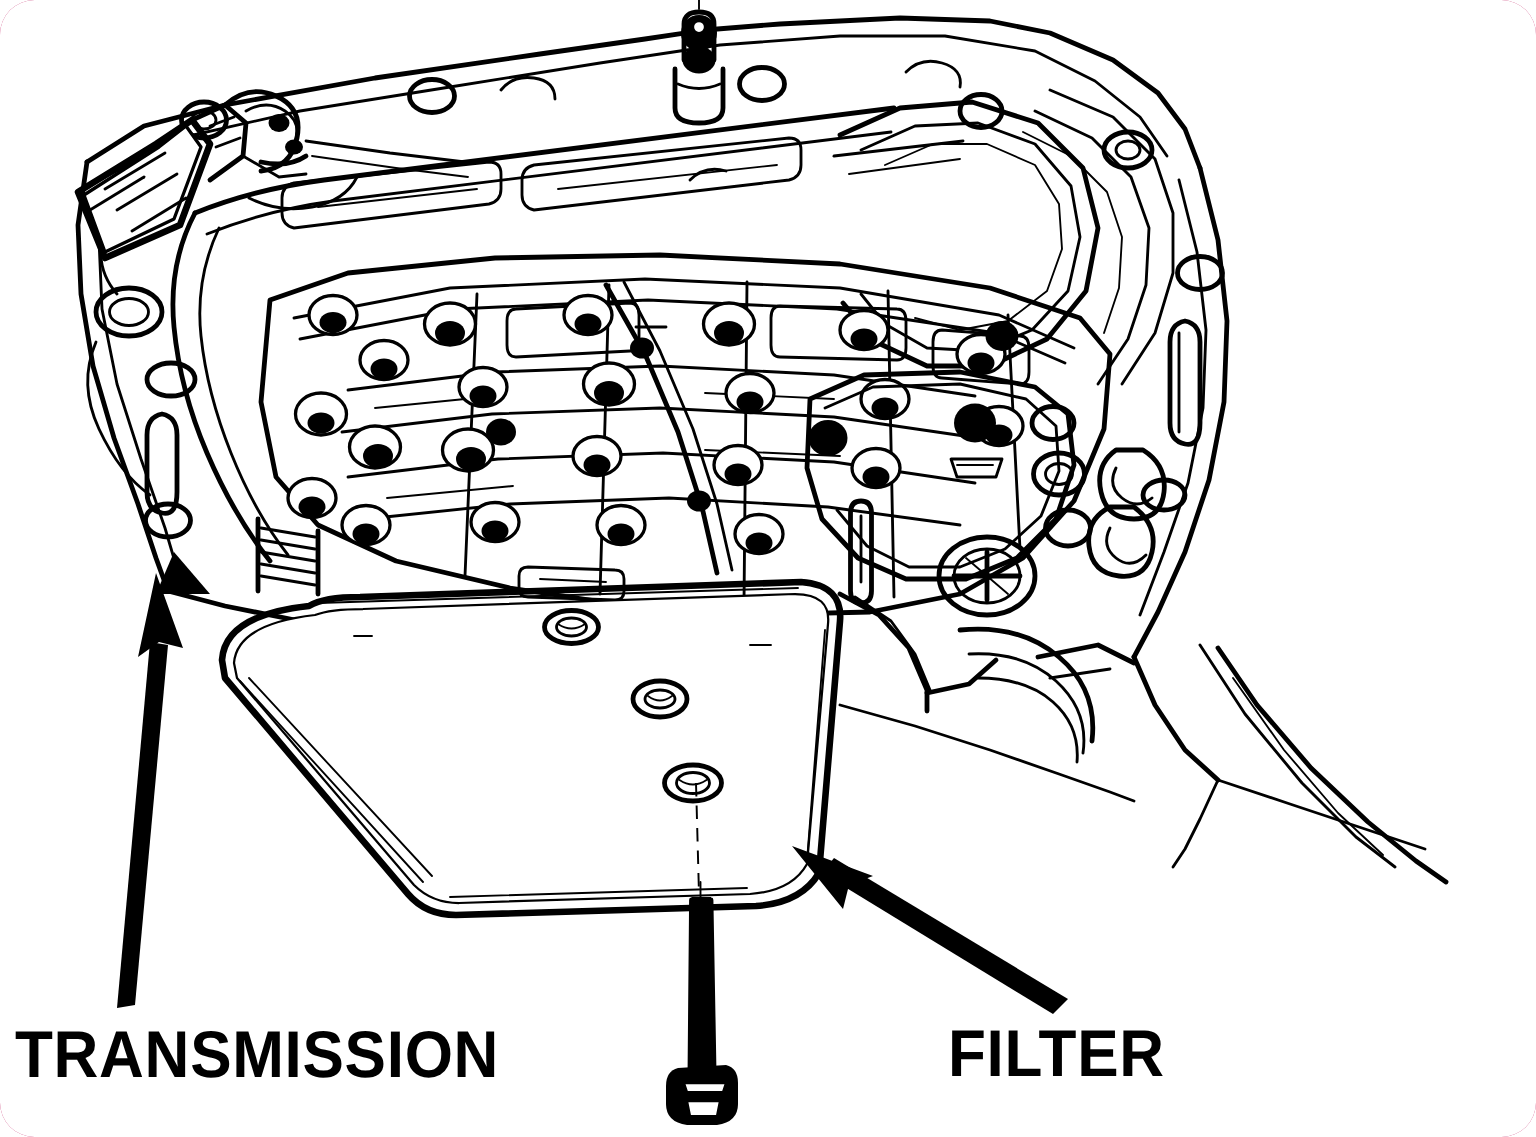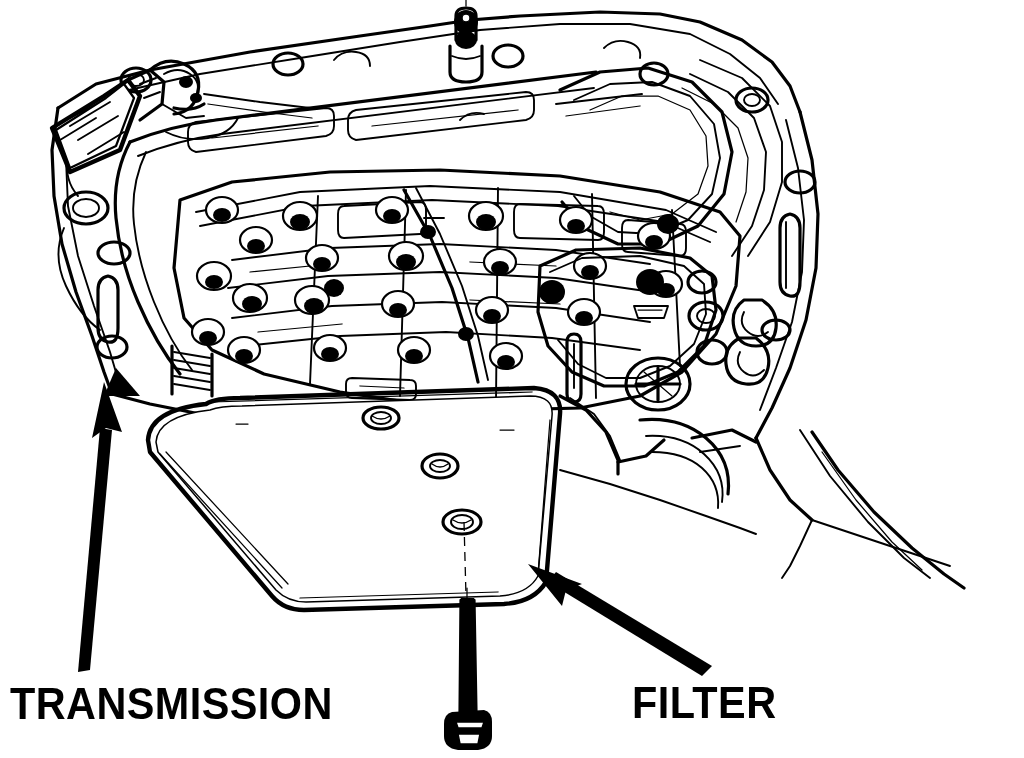--- a/index.html
+++ b/index.html
@@ -10,20 +10,21 @@
   }
   body {
     font-family: "Liberation Sans", sans-serif;
   }
   #figure {
     position: relative;
     width: 1024px;
     height: 758px;
     background: #be185d;
     overflow: hidden;
+    border-radius: 23px;
   }
   #figure svg {
     position: absolute;
     top: 0;
     left: 0;
     display: block;
   }
   .lbl {
     position: absolute;
     font-family: "Liberation Sans", sans-serif;

